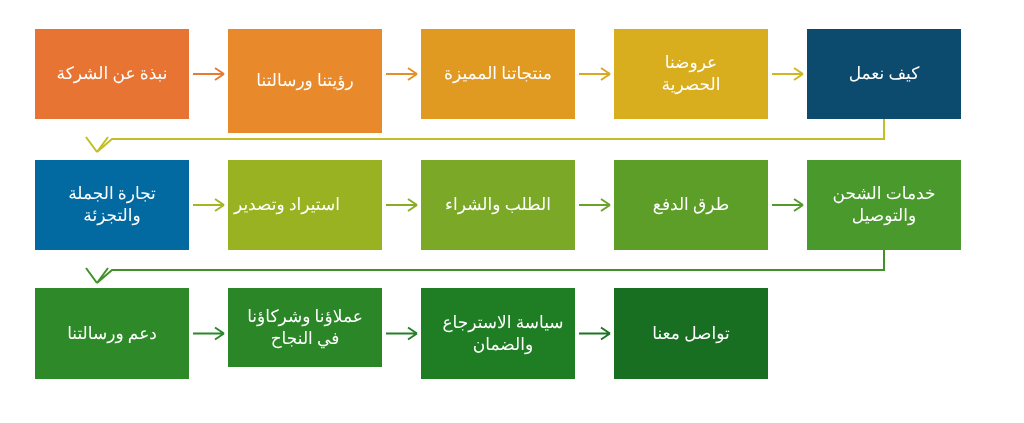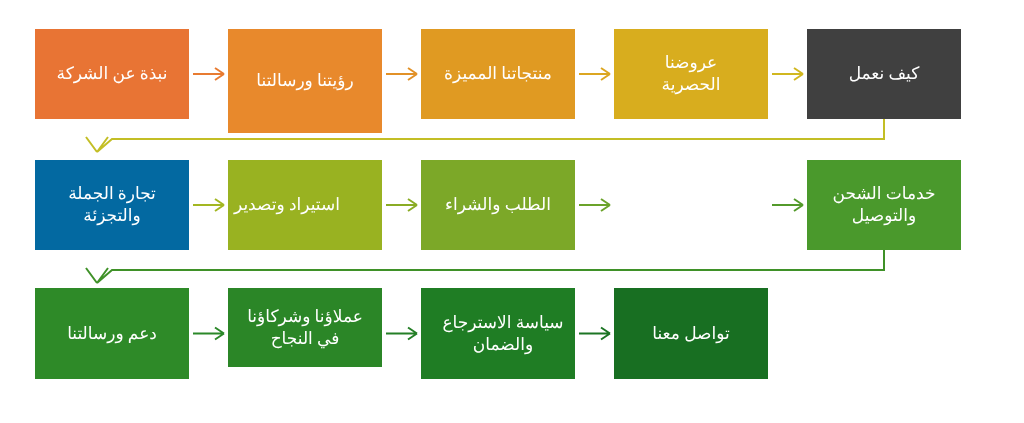--- a/index.html
+++ b/index.html
@@ -65,32 +65,35 @@
     <div class="box" dir="rtl" style="left: 228px; top: 29px; width: 154px; height: 104px; background: rgb(232, 137, 44); color: rgb(255, 255, 255);">
       <span class="line">رؤيتنا ورسالتنا</span>
     </div>
     <div class="box" dir="rtl" style="left: 421px; top: 29px; width: 154px; height: 90px; background: rgb(224, 154, 34); color: rgb(255, 255, 255);">
       <span class="line">منتجاتنا المميزة</span>
     </div>
     <div class="box" dir="rtl" style="left: 614px; top: 29px; width: 154px; height: 90px; background: rgb(216, 173, 30); color: rgb(255, 255, 255);">
       <span class="line">عروضنا</span>
       <span class="line">الحصرية</span>
     </div>
-    <div class="box" dir="rtl" style="left: 807px; top: 29px; width: 154px; height: 90px; background: #404040; color: rgb(255, 255, 255);">
+    <div class="box" dir="rtl" style="left: 807px; top: 29px; width: 154px; height: 90px; background: #0c4a6e; color: rgb(255, 255, 255);">
       <span class="line">كيف نعمل</span>
     </div>
     <div class="box" dir="rtl" style="left: 35px; top: 160px; width: 154px; height: 90px; background: #0369a1; color: rgb(255, 255, 255);">
       <span class="line">تجارة الجملة</span>
       <span class="line">والتجزئة</span>
     </div>
     <div class="box" dir="rtl" style="left: 228px; top: 160px; width: 154px; height: 90px; background: rgb(153, 178, 33); color: rgb(255, 255, 255); align-items: flex-end;">
       <span class="line">استيراد وتصدير</span>
     </div>
     <div class="box" dir="rtl" style="left: 421px; top: 160px; width: 154px; height: 90px; background: rgb(124, 168, 40); color: rgb(255, 255, 255);">
       <span class="line">الطلب والشراء</span>
+    </div>
+    <div class="box" dir="rtl" style="left: 614px; top: 160px; width: 154px; height: 90px; background: rgb(92, 158, 40); color: rgb(255, 255, 255);">
+      <span class="line">طرق الدفع</span>
     </div>
     <div class="box" dir="rtl" style="left: 807px; top: 160px; width: 154px; height: 90px; background: rgb(74, 153, 44); color: rgb(255, 255, 255);">
       <span class="line">خدمات الشحن</span>
       <span class="line">والتوصيل</span>
     </div>
     <div class="box" dir="rtl" style="left: 35px; top: 288px; width: 154px; height: 91px; background: rgb(46, 138, 40); color: rgb(255, 255, 255);">
       <span class="line">دعم ورسالتنا</span>
     </div>
     <div class="box" dir="rtl" style="left: 228px; top: 288px; width: 154px; height: 79px; background: rgb(43, 134, 39); color: rgb(255, 255, 255);">
       <span class="line">عملاؤنا وشركاؤنا</span>

